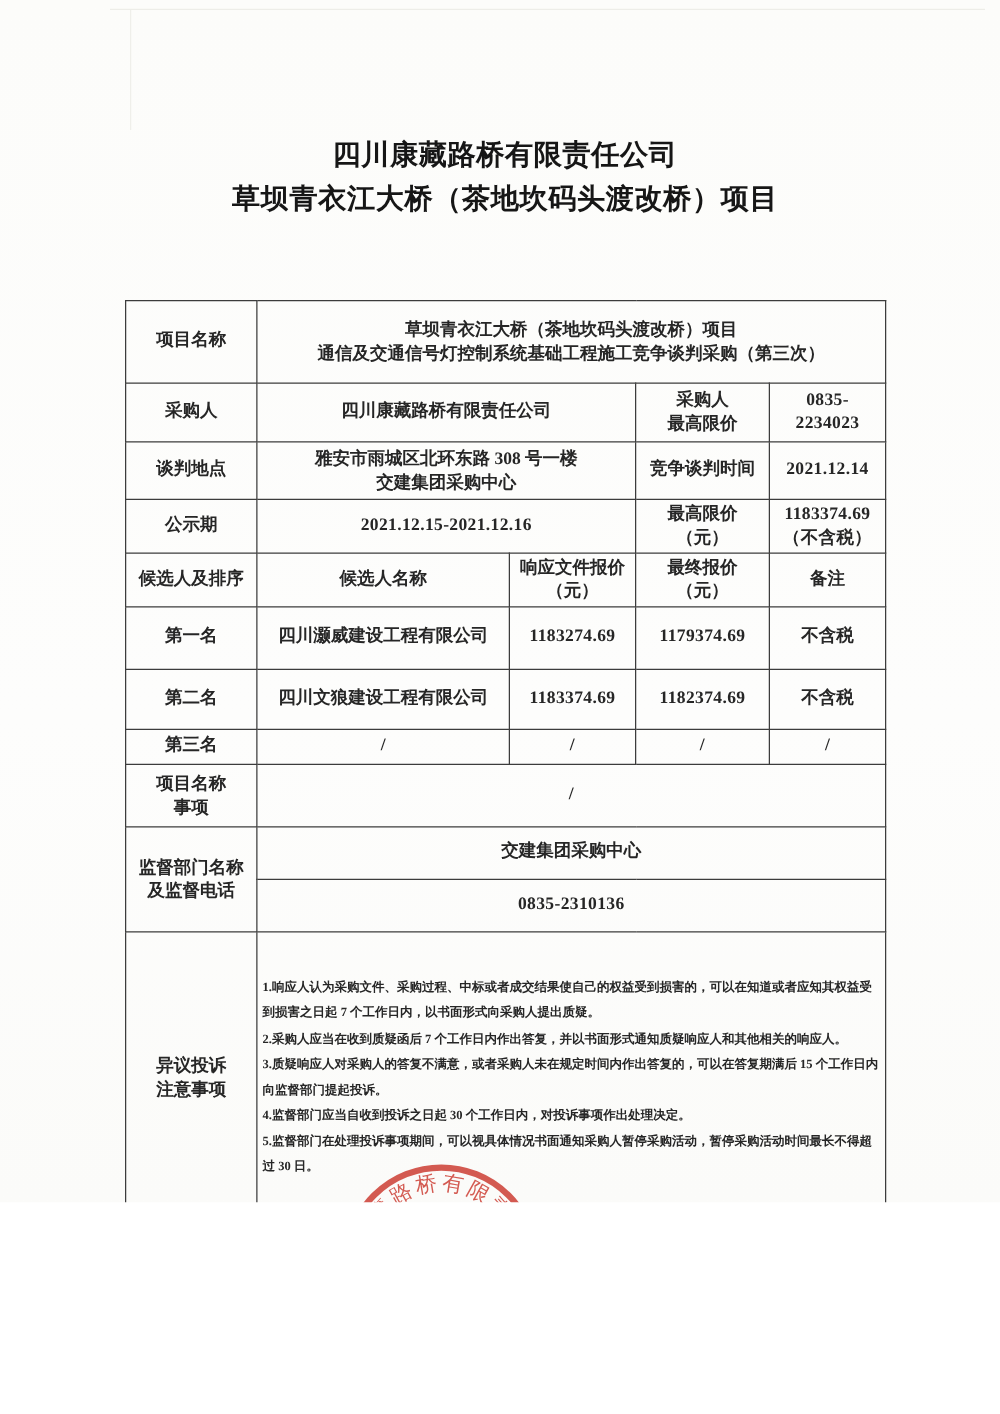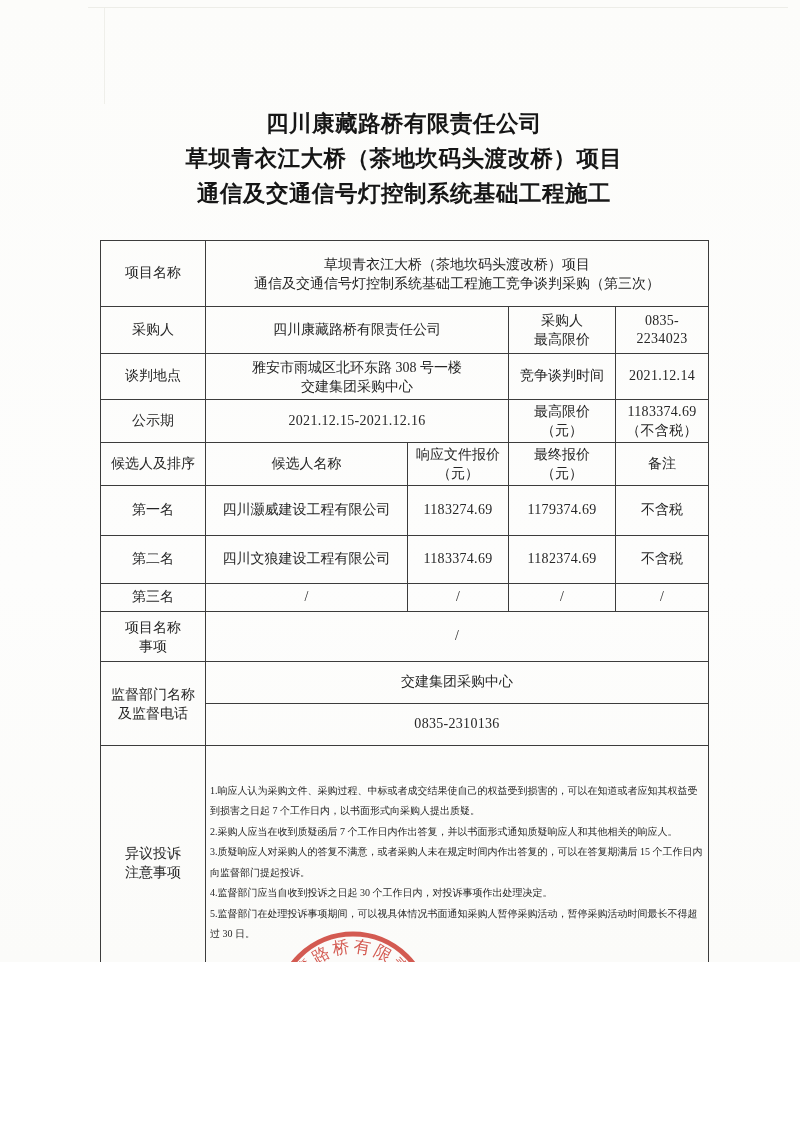--- a/index.html
+++ b/index.html
@@ -11,21 +11,21 @@
     color:#222;
     padding-left:32px;
   }
   .scan-edge-h { position:absolute; top:7px; left:88px; width:700px; height:1px; background:#ededE8; }
   .scan-edge-v { position:absolute; top:8px; left:104px; width:1px; height:96px; background:#efefea; }
 
   .titles { position:absolute; left:100px; top:106px; width:608px; text-align:center; }
   .titles div { font-size:22.5px; font-weight:bold; line-height:35px; color:#161616; letter-spacing:.5px; }
 
   table.doc { position:absolute; left:100px; top:240px; width:608px; height:740px;
-    border-collapse:collapse; table-layout:fixed; }
+    border-collapse:collapse; table-layout:fixed;font-weight:bold; }
   table.doc td { border:1.5px solid #3c3c3c; text-align:center; vertical-align:middle;
     font-size:14px; color:#262626; line-height:1.3; padding:2px 4px; overflow:hidden; }
   .two-line div { line-height:19px; }
   td.notice-cell { text-align:left; vertical-align:middle; padding:6px 12px 28px 12px; }
   td.notice-cell p { font-size:10px; line-height:20.5px; color:#262626; text-align:left; }
   .num { letter-spacing:.3px; }
 
   .sign-label { position:absolute; left:96px; top:986px; font-size:16px; color:#1f1f1f; letter-spacing:1px; }
 
   .stamp-wrap { position:absolute; left:258px; top:915px; width:190px; height:190px; mix-blend-mode:multiply; }
@@ -34,21 +34,20 @@
 </head>
 <body>
 
 <div class="page">
   <div class="scan-edge-h"></div>
   <div class="scan-edge-v"></div>
 
   <div class="titles">
     <div>四川康藏路桥有限责任公司</div>
     <div>草坝青衣江大桥（茶地坎码头渡改桥）项目</div>
-    <div>通信及交通信号灯控制系统基础工程施工</div>
   </div>
 
   <table class="doc">
     <colgroup>
       <col style="width:105px">
         <col style="width:202px">
         <col style="width:101px">
       <col style="width:107px">
         <col style="width:93px">
     </colgroup>

